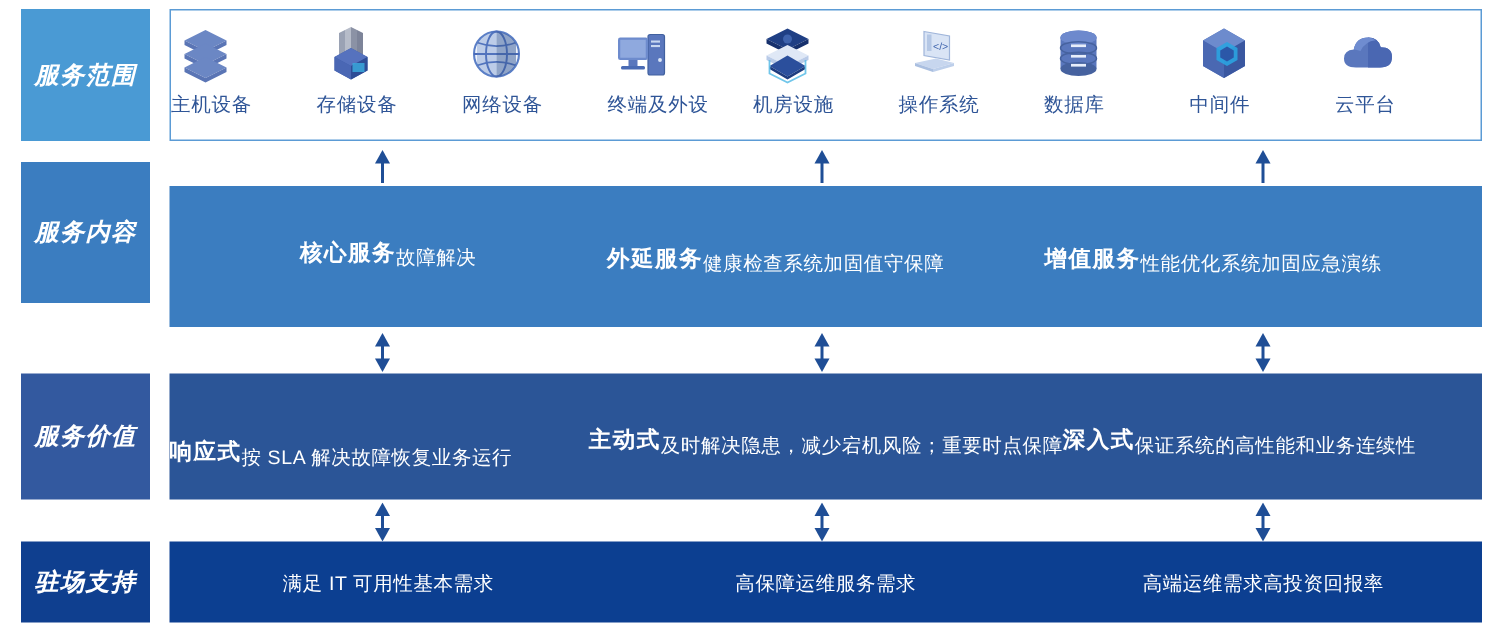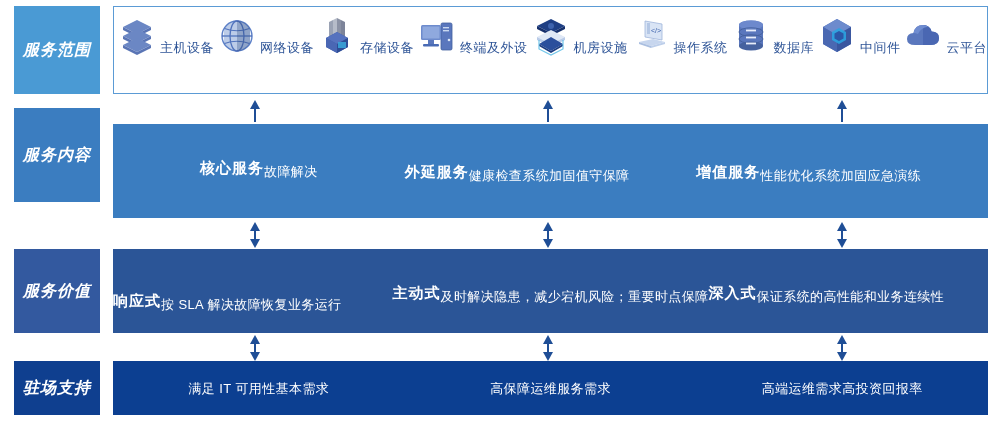--- a/index.html
+++ b/index.html
@@ -44,22 +44,22 @@
 
   .icon-strip{
     display:flex;
     height:100%;
     align-items:flex-start;
     padding-top:8px;
   }
   .icon-cell{
     flex:1 1 0;
     display:flex;
-    flex-direction:row;
-    align-items:flex-end;
+    flex-direction:column;
+    align-items:flex-start;
     justify-content:flex-start;
   }
   .icon-art{
     width:46px;height:42px;
     display:flex;align-items:center;justify-content:center;
   }
   .icon-art svg{display:block;}
   .icon-caption{
     margin-top:4px;
     font-size:13px;
@@ -124,35 +124,20 @@
               <polygon points="20,4 34,11 20,18 6,11" fill="#6b87c4"></polygon>
               <polygon points="20,18 34,11 34,14 20,21 6,14 6,11" fill="#5a75b5"></polygon>
               <polygon points="20,13 34,20 20,27 6,20" fill="#6b87c4"></polygon>
               <polygon points="20,27 34,20 34,23 20,30 6,23 6,20" fill="#5a75b5"></polygon>
               <polygon points="20,22 34,29 20,36 6,29" fill="#6b87c4"></polygon>
               <polygon points="20,36 34,29 34,32 20,39 6,32 6,29" fill="#5a75b5"></polygon>
             </g>
           </svg>
         </span>
         <span class="icon-caption">主机设备</span>
-      </div>
-
-      <div class="icon-cell">
-        <span class="icon-art">
-          <svg width="40" height="40" viewBox="0 0 40 40">
-            <circle cx="20" cy="20" r="15" fill="#eef3fa" stroke="#5b7fc7" stroke-width="1.4"></circle>
-            <ellipse cx="20" cy="20" rx="7" ry="15" fill="none" stroke="#4a6bb8" stroke-width="1.3"></ellipse>
-            <line x1="5" y1="20" x2="35" y2="20" stroke="#4a6bb8" stroke-width="1.3"></line>
-            <path d="M7.5 12.5 Q20 17 32.5 12.5" fill="none" stroke="#4a6bb8" stroke-width="1.2"></path>
-            <path d="M7.5 27.5 Q20 23 32.5 27.5" fill="none" stroke="#4a6bb8" stroke-width="1.2"></path>
-            <path d="M20 5 A15 15 0 0 1 33 13 L33 27 A15 15 0 0 1 20 35 Z" fill="#41639f" opacity="0.55"></path>
-            <path d="M20 5 A15 15 0 0 0 7 13 L7 27 A15 15 0 0 0 20 35 Z" fill="#5f83c6" opacity="0.35"></path>
-          </svg>
-        </span>
-        <span class="icon-caption">网络设备</span>
       </div>
 
       <div class="icon-cell">
         <span class="icon-art">
           <svg width="40" height="40" viewBox="0 0 40 40">
             <g>
               <path d="M12 6 L12 24 L16 22 L16 4 Z" fill="#9aa2b4"></path>
               <path d="M16 4 L16 22 L20 20 L20 2 Z" fill="#b6bcc9"></path>
               <path d="M20 2 L20 20 L24 22 L24 4 Z" fill="#8b92a5"></path>
               <path d="M24 4 L24 22 L28 24 L28 6 Z" fill="#7d8499"></path>
@@ -163,20 +148,35 @@
               <rect x="21" y="26" width="8" height="6" fill="#3aa8dc" opacity="0.85"></rect>
             </g>
           </svg>
         </span>
         <span class="icon-caption">存储设备</span>
       </div>
 
       <div class="icon-cell">
         <span class="icon-art">
           <svg width="40" height="40" viewBox="0 0 40 40">
+            <circle cx="20" cy="20" r="15" fill="#eef3fa" stroke="#5b7fc7" stroke-width="1.4"></circle>
+            <ellipse cx="20" cy="20" rx="7" ry="15" fill="none" stroke="#4a6bb8" stroke-width="1.3"></ellipse>
+            <line x1="5" y1="20" x2="35" y2="20" stroke="#4a6bb8" stroke-width="1.3"></line>
+            <path d="M7.5 12.5 Q20 17 32.5 12.5" fill="none" stroke="#4a6bb8" stroke-width="1.2"></path>
+            <path d="M7.5 27.5 Q20 23 32.5 27.5" fill="none" stroke="#4a6bb8" stroke-width="1.2"></path>
+            <path d="M20 5 A15 15 0 0 1 33 13 L33 27 A15 15 0 0 1 20 35 Z" fill="#41639f" opacity="0.55"></path>
+            <path d="M20 5 A15 15 0 0 0 7 13 L7 27 A15 15 0 0 0 20 35 Z" fill="#5f83c6" opacity="0.35"></path>
+          </svg>
+        </span>
+        <span class="icon-caption">网络设备</span>
+      </div>
+
+      <div class="icon-cell">
+        <span class="icon-art">
+          <svg width="40" height="40" viewBox="0 0 40 40">
             <g>
               <rect x="24" y="7" width="11" height="27" rx="1.5" fill="#5a77bd"></rect>
               <rect x="24" y="7" width="11" height="27" rx="1.5" fill="none" stroke="#41619f" stroke-width="0.8"></rect>
               <circle cx="32" cy="24" r="1.3" fill="#dbe6f7"></circle>
               <rect x="26" y="11" width="6" height="1.4" fill="#c9d8f0"></rect>
               <rect x="26" y="14" width="6" height="1.4" fill="#c9d8f0"></rect>
               <rect x="4" y="9" width="20" height="15" rx="1.5" fill="#6d8bcd"></rect>
               <rect x="5.5" y="10.5" width="17" height="12" fill="#8fa9de"></rect>
               <rect x="11" y="24" width="6" height="4" fill="#5a77bd"></rect>
               <rect x="6" y="28" width="16" height="2.4" rx="1" fill="#4a6bb4"></rect>

